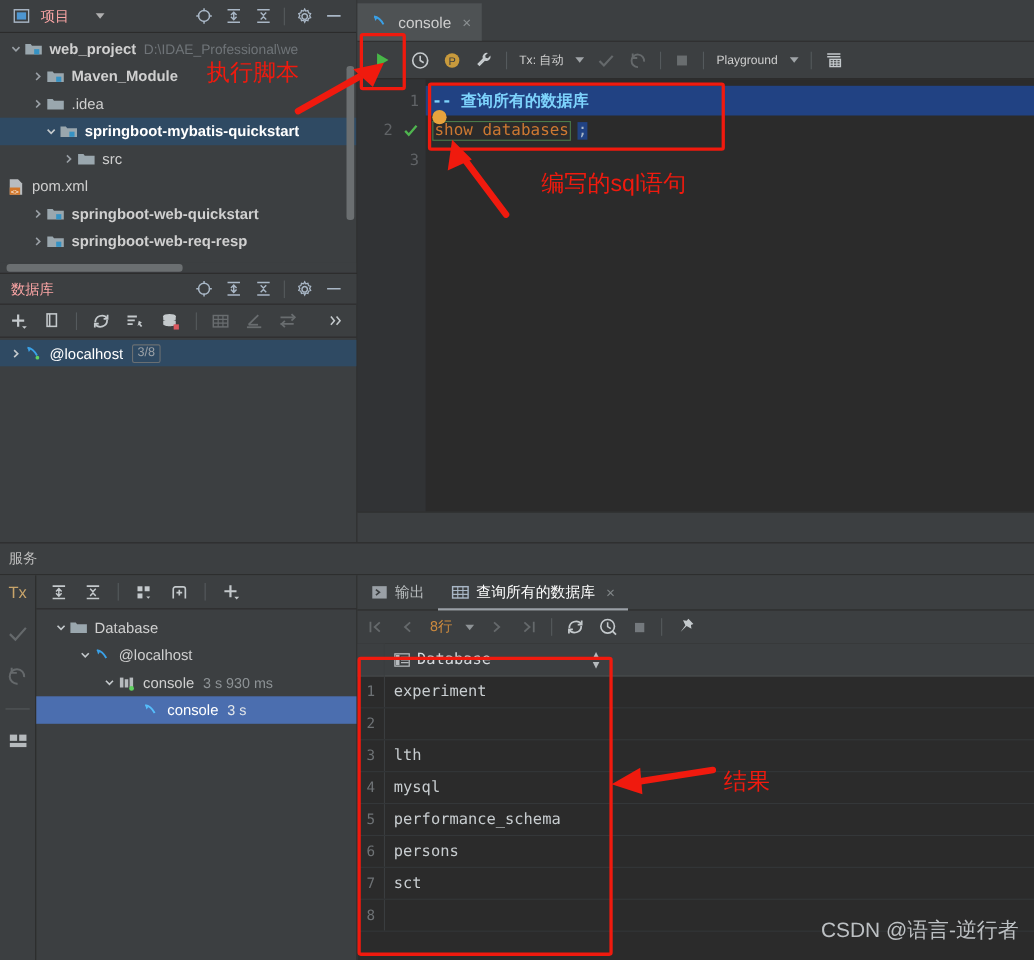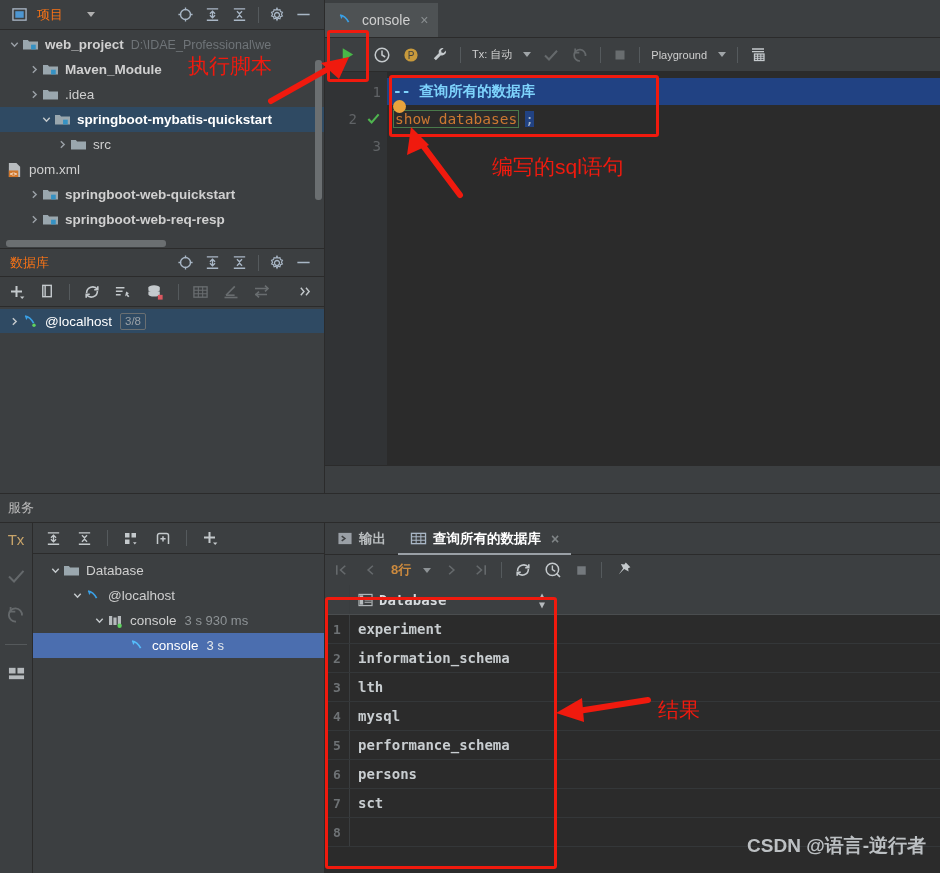--- a/index.html
+++ b/index.html
@@ -15,21 +15,21 @@
 
   
   .panel-head {
     display: flex; align-items: center;
     height: 28px;
     background: #3c3f41;
     border-bottom: 1px solid #2b2b2b;
     padding: 0 6px;
   }
   .panel-head .ptitle {
-    font-size: 13px; color: #f97316; padding-left: 4px;
+    font-size: 13px; color: #fca5a5; padding-left: 4px;
   }
   .ph-actions { margin-left: auto; display: flex; align-items: center; gap: 10px; padding-right: 6px; }
   .ico { display: inline-flex; align-items: center; justify-content: center; color: #a9b7c6; }
   .ico svg { display: block; }
   .vsep { width: 1px; height: 16px; background: #555a5d; display: inline-block; }
 
   
   #project-panel {
     position: absolute; left: 0; top: 0; width: 325px; height: 248px;
     background: #3c3f41; border-right: 1px solid #2b2b2b;
@@ -113,21 +113,21 @@
   #svc-rail .rsep { width:22px; height:1px; background:#55595b; margin:2px 0; }
   #svc-main { flex:1; display:flex; flex-direction:column; }
   #svc-toolbar { height:31px; display:flex; align-items:center; gap:14px; padding-left:12px; border-bottom:1px solid #2b2b2b; }
   #svc-tree { padding-top:4px; }
   .srow { display:flex; align-items:center; height:25px; white-space:nowrap; font-size:13.5px; color:#cfcfcf; }
   .srow.sel { background:#4b6eaf; color:#ffffff; }
   .stime { color:#8e9396; margin-left:8px; font-size:13px; }
   .srow.sel .stime { color:#e3e7ea; }
 
   
-  #results { position:absolute; left:325px; top:523px; width:615px; height:350px; background:#3c3f41;font-weight:bold; }
+  #results { position:absolute; left:325px; top:523px; width:615px; height:350px; background:#3c3f41; }
   #res-tabs { height:32px; display:flex; align-items:center; gap:0; border-bottom:1px solid #2b2b2b; }
   .rtab { display:flex; align-items:center; gap:6px; height:32px; padding:0 12px; font-size:13.5px; color:#b9bdbf; }
   .rtab.active { color:#ffffff; box-shadow: inset 0 -2px 0 #9aa0a6; }
   .rtab .x { color:#7f8486; font-size:14px; margin-left:4px; }
   #res-toolbar { height:30px; display:flex; align-items:center; gap:12px; padding-left:8px; }
   .rows-lbl { color:#cc8a3e; font-size:13px; }
   #grid { position:absolute; left:0; top:62px; width:615px; bottom:0; background:#2b2b2b; }
   .ghead { display:flex; height:30px; background:#3c3f41; border-bottom:1px solid #4a4d4f; }
   .gcell-num { width:25px; min-width:25px; display:flex; align-items:center; justify-content:center; color:#6e7275; font-size:13px; font-family:"DejaVu Sans Mono", monospace; border-right:1px solid #3a3d3f; }
   .ghead .gcell-num { background:#3c3f41; }
@@ -752,21 +752,20 @@
           <span>Database</span>
           <span class="sortarrows">▲<br>▼</span>
         </div>
       </div>
       <div class="grow">
           <div class="gcell-num">1</div>
           <div class="gcell-val">experiment</div>
         </div>
       <div class="grow">
           <div class="gcell-num">2</div>
-          <div class="gcell-val">information_schema</div>
         </div>
       <div class="grow">
           <div class="gcell-num">3</div>
           <div class="gcell-val">lth</div>
         </div>
       <div class="grow">
           <div class="gcell-num">4</div>
           <div class="gcell-val">mysql</div>
         </div>
       <div class="grow">

